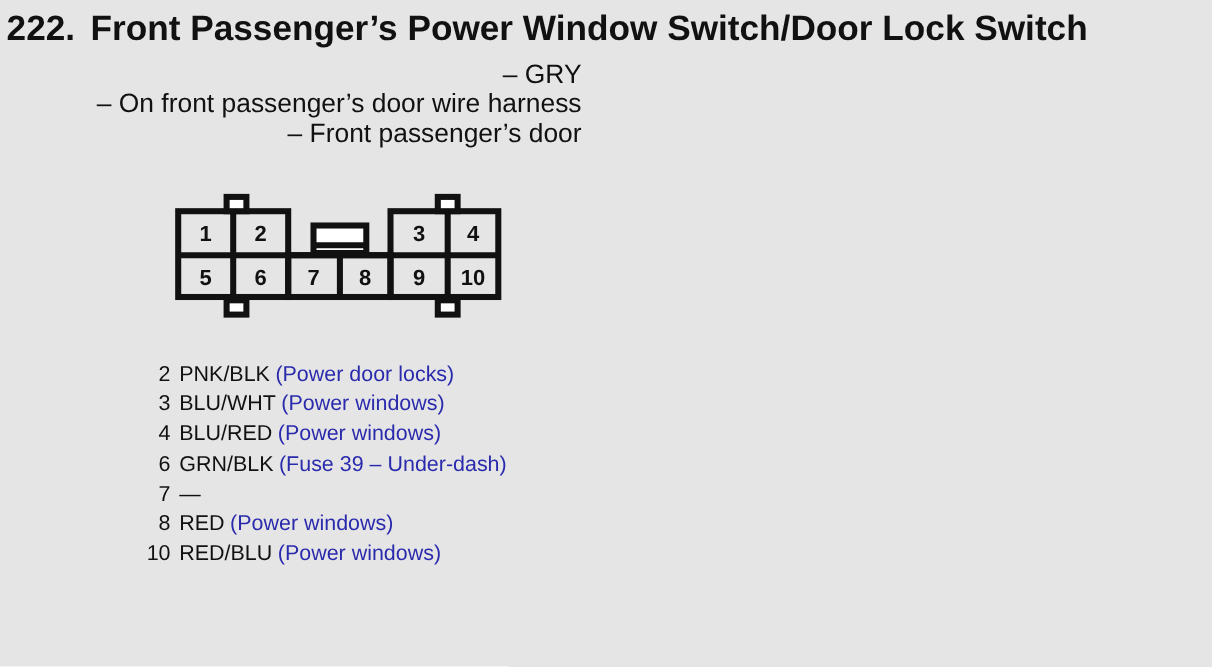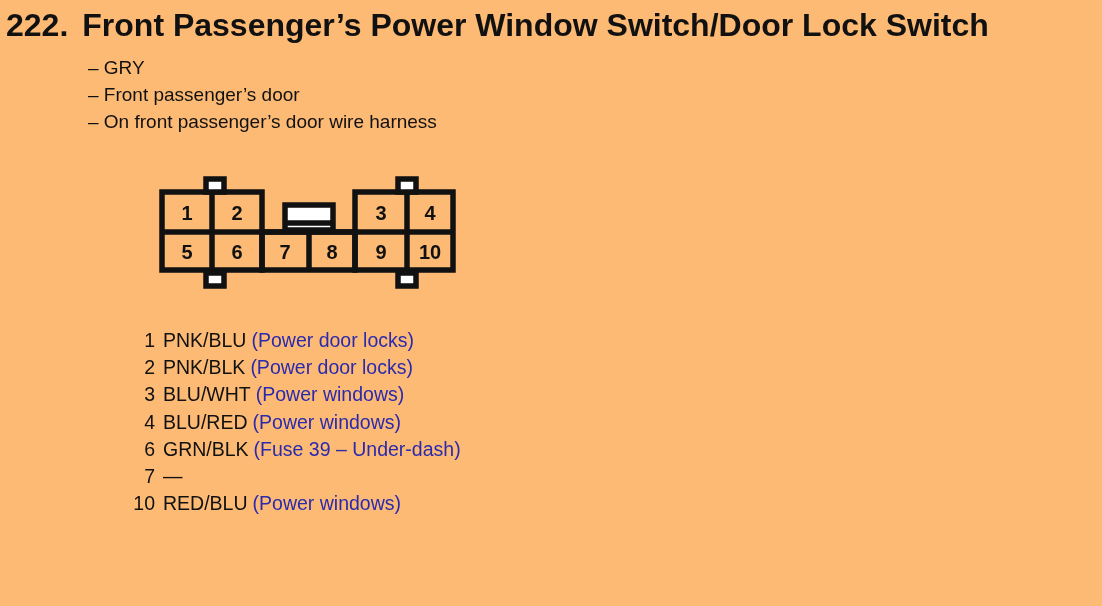--- a/index.html
+++ b/index.html
@@ -6,44 +6,45 @@
     margin: 0;
     padding: 0;
     background: #ffffff;
     font-family: "Liberation Sans", sans-serif;
     color: #111111;
   }
   .page {
     position: relative;
     width: 1102px;
     height: 606px;
-    background: #fdba74;
+    background: #e5e5e5;
     overflow: hidden;
   }
   .title {
     position: absolute;
     left: 6px;
     top: 6px;
     margin: 0;
     font-size: 32px;
     font-weight: bold;
     line-height: 38px;
     white-space: nowrap;
     color: #111111;
   }
   .title .item-number {
     margin-right: 14px;
   }
   .details {
     position: absolute;
     left: 88px;
     top: 55px;
-    font-size: 19px;
+    font-size: 24px;
     line-height: 26.8px;
     color: #111111;
+    text-align: right;
   }
   .connector-svg {
     position: absolute;
     left: 150px;
     top: 170px;
   }
   .connector-svg text {
     font-family: "Liberation Sans", sans-serif;
     font-size: 20px;
     font-weight: bold;
@@ -76,22 +77,22 @@
 </style>
 </head>
 <body>
 
 <div class="page">
 
   <h1 class="title"><span class="item-number">222.</span><span>Front Passenger’s Power Window Switch/Door Lock Switch</span></h1>
 
   <div class="details">
     <div class="detail">– GRY</div>
+    <div class="detail">– On front passenger’s door wire harness</div>
     <div class="detail">– Front passenger’s door</div>
-    <div class="detail">– On front passenger’s door wire harness</div>
   </div>
 
   <svg class="connector-svg" width="320" height="125" viewBox="0 0 320 125">
     <g stroke="#111111" stroke-width="5.5" fill="none">
 
       <rect x="12" y="22" width="100" height="78"></rect>
 
       <rect x="205" y="22" width="98" height="78"></rect>
 
       <rect x="112" y="62" width="93" height="38"></rect>
@@ -118,22 +119,22 @@
       <text x="37" y="89">5</text>
       <text x="87" y="89">6</text>
       <text x="135" y="89">7</text>
       <text x="182" y="89">8</text>
       <text x="231" y="89">9</text>
       <text x="280" y="89">10</text>
     </g>
   </svg>
 
   <div class="pins">
-    <div class="pin-row"><span class="pin-num">1</span><span class="pin-color">PNK/BLU</span><span class="pin-note">(Power door locks)</span></div>
     <div class="pin-row"><span class="pin-num">2</span><span class="pin-color">PNK/BLK</span><span class="pin-note">(Power door locks)</span></div>
     <div class="pin-row"><span class="pin-num">3</span><span class="pin-color">BLU/WHT</span><span class="pin-note">(Power windows)</span></div>
     <div class="pin-row"><span class="pin-num">4</span><span class="pin-color">BLU/RED</span><span class="pin-note">(Power windows)</span></div>
     <div class="pin-row"><span class="pin-num">6</span><span class="pin-color">GRN/BLK</span><span class="pin-note">(Fuse 39 – Under-dash)</span></div>
     <div class="pin-row"><span class="pin-num">7</span><span class="pin-color">—</span><span class="pin-note"></span></div>
+    <div class="pin-row"><span class="pin-num">8</span><span class="pin-color">RED</span><span class="pin-note">(Power windows)</span></div>
     <div class="pin-row"><span class="pin-num">10</span><span class="pin-color">RED/BLU</span><span class="pin-note">(Power windows)</span></div>
   </div>
 
 </div>
 
 </body></html>

